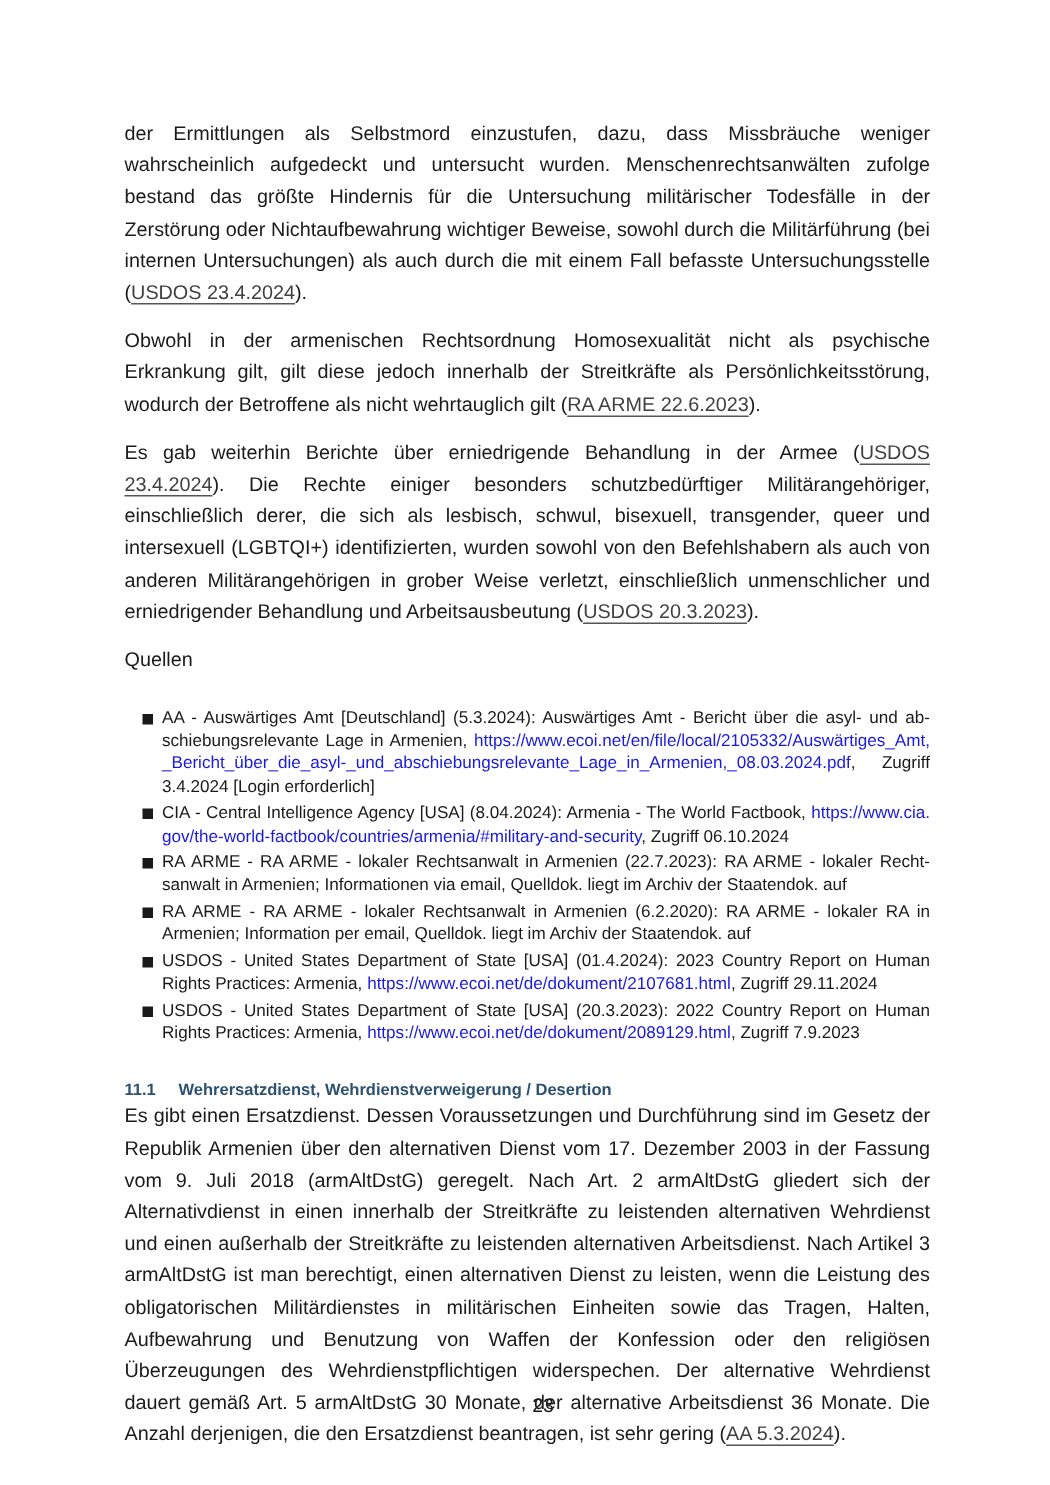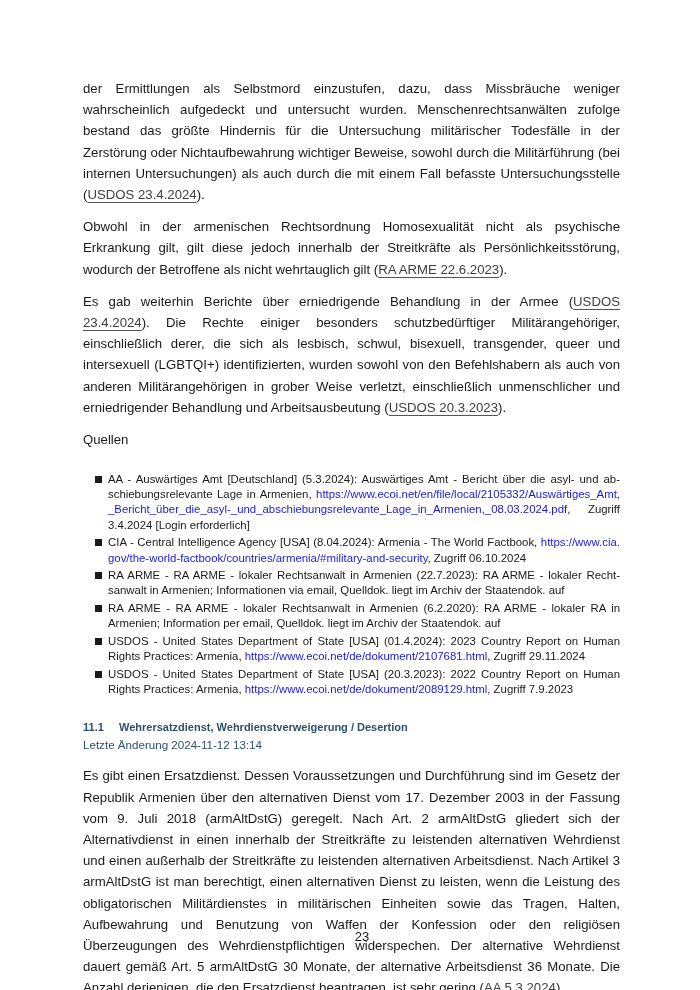--- a/index.html
+++ b/index.html
@@ -34,19 +34,18 @@
   <ul class="src">
     <li><span class="bullet"></span><span>AA - Auswärtiges Amt [Deutschland] (5.3.2024): Auswärtiges Amt - Bericht über die asyl- und ab­schiebungsrelevante Lage in Armenien, </span><a class="link">https://www.ecoi.net/en/file/local/2105332/Auswärtiges_Amt,_Bericht_über_die_asyl-_und_abschiebungsrelevante_Lage_in_Armenien,_08.03.2024.pdf</a><span>, Zugriff 3.4.2024 [Login erforderlich]</span></li>
     <li><span class="bullet"></span><span>CIA - Central Intelligence Agency [USA] (8.04.2024): Armenia - The World Factbook, </span><a class="link">https://www.cia.gov/the-world-factbook/countries/armenia/#military-and-security</a><span>, Zugriff 06.10.2024</span></li>
     <li><span class="bullet"></span><span>RA ARME - RA ARME - lokaler Rechtsanwalt in Armenien (22.7.2023): RA ARME - lokaler Recht­sanwalt in Armenien; Informationen via email, Quelldok. liegt im Archiv der Staatendok. auf</span></li>
     <li><span class="bullet"></span><span>RA ARME - RA ARME - lokaler Rechtsanwalt in Armenien (6.2.2020): RA ARME - lokaler RA in Armenien; Information per email, Quelldok. liegt im Archiv der Staatendok. auf</span></li>
     <li><span class="bullet"></span><span>USDOS - United States Department of State [USA] (01.4.2024): 2023 Country Report on Human Rights Practices: Armenia, </span><a class="link">https://www.ecoi.net/de/dokument/2107681.html</a><span>, Zugriff 29.11.2024</span></li>
     <li><span class="bullet"></span><span>USDOS - United States Department of State [USA] (20.3.2023): 2022 Country Report on Human Rights Practices: Armenia, </span><a class="link">https://www.ecoi.net/de/dokument/2089129.html</a><span>, Zugriff 7.9.2023</span></li>
   </ul>
 
   <div class="sec-head"><span class="num">11.1</span><span>Wehrersatzdienst, Wehrdienstverweigerung / Desertion</span></div>
-  <div class="sec-meta">Letzte Änderung 2024-11-12 13:14</div>
 
   <p class="body"><span>Es gibt einen Ersatzdienst. Dessen Voraussetzungen und Durchführung sind im Gesetz der Republik Armenien über den alternativen Dienst vom 17. Dezember 2003 in der Fassung vom 9. Juli 2018 (armAltDstG) geregelt. Nach Art. 2 armAltDstG gliedert sich der Alternativdienst in einen innerhalb der Streitkräfte zu leistenden alternativen Wehrdienst und einen außerhalb der Streitkräfte zu leistenden alternativen Arbeitsdienst. Nach Artikel 3 armAltDstG ist man berech­tigt, einen alternativen Dienst zu leisten, wenn die Leistung des obligatorischen Militärdienstes in militärischen Einheiten sowie das Tragen, Halten, Aufbewahrung und Benutzung von Waffen der Konfession oder den religiösen Überzeugungen des Wehrdienstpflichtigen widerspechen. Der alternative Wehrdienst dauert gemäß Art. 5 armAltDstG 30 Monate, der alternative Arbeits­dienst 36 Monate. Die Anzahl derjenigen, die den Ersatzdienst beantragen, ist sehr gering (</span><span class="cite">AA 5.3.2024</span><span>).</span></p>
 
 </div>
 
 <div class="pageno">23</div>
 
 </body></html>

